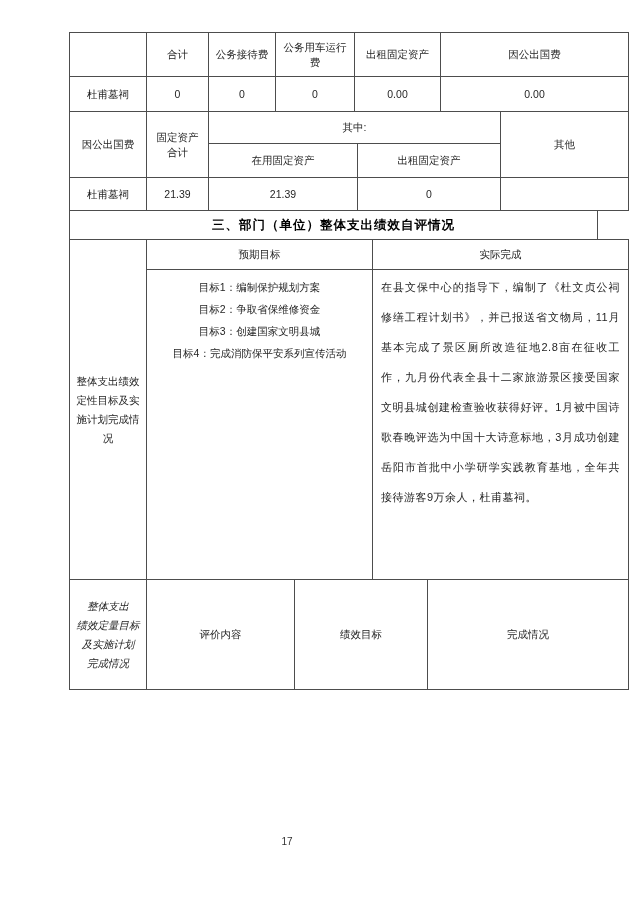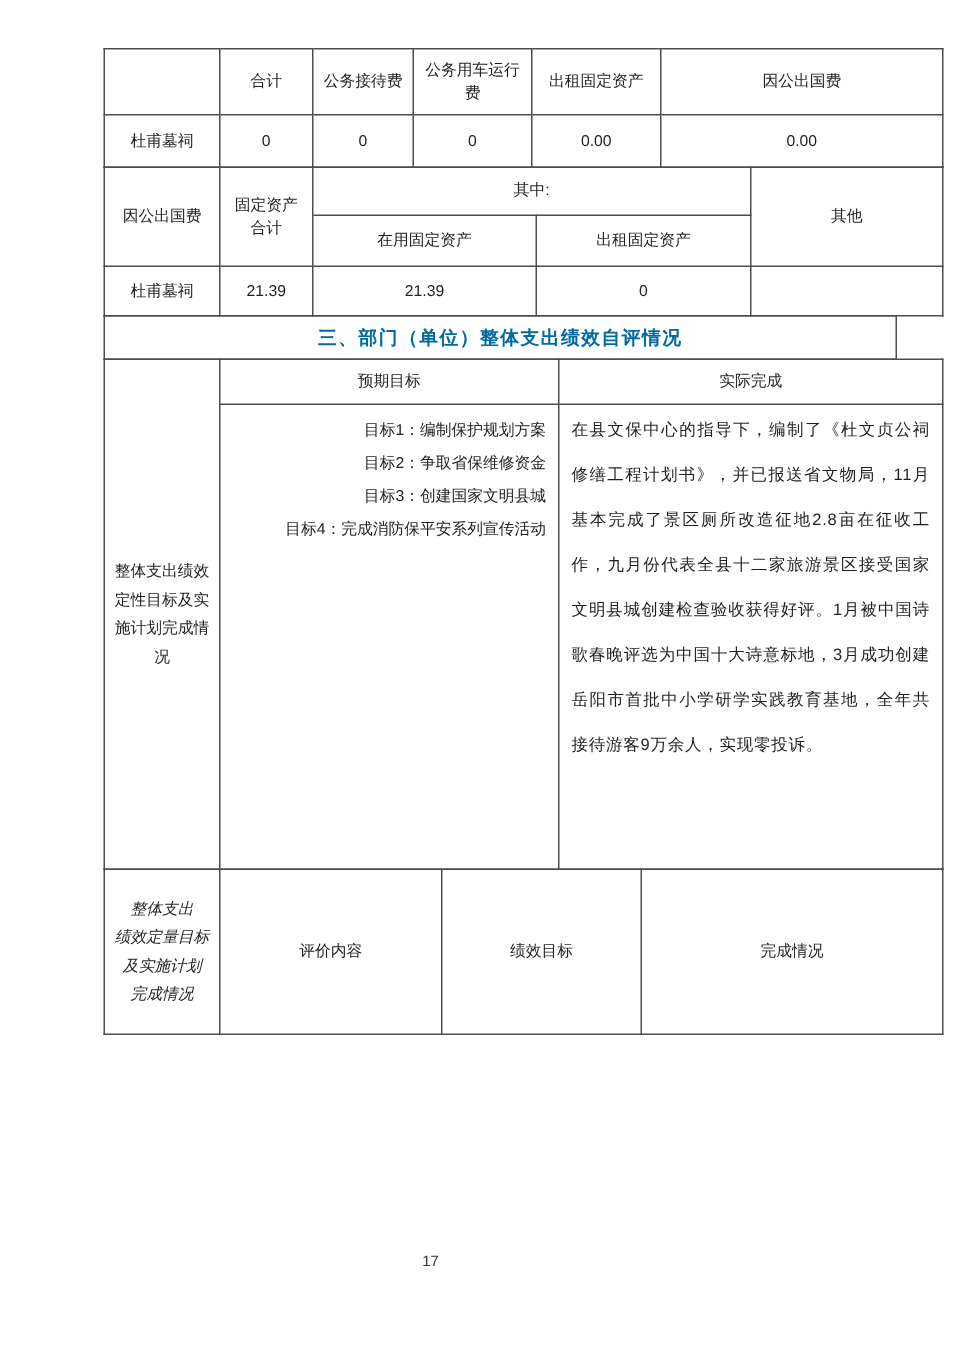--- a/index.html
+++ b/index.html
@@ -43,28 +43,28 @@
   .section-title {
     margin-top: -1px;
     border: 1px solid #4d4d4d;
     height: 30px;
     display: flex;
     align-items: center;
     justify-content: center;
     font-weight: bold;
     font-size: 12.5px;
     letter-spacing: 1px;
-    color: #0369a1;
+    color: #000000;
   }
   
   .tc-head td { height: 30px; }
   .tc-body td { height: 310px; }
   .goals-cell {
     vertical-align: top;
-    text-align: right;
+    text-align: center;
     padding: 6px 8px;
     margin-left: 24px;
   }
   .goal-line { line-height: 22px; font-size: 10.5px; }
   .actual-cell {
     vertical-align: top;
     text-align: justify;
     padding: 2px 8px 6px 8px;
     font-size: 11px;
     line-height: 30px;
@@ -162,21 +162,21 @@
       <td>预期目标</td>
       <td>实际完成</td>
     </tr>
     <tr class="tc-body">
       <td class="goals-cell">
         <div class="goal-line">目标1：编制保护规划方案</div>
         <div class="goal-line">目标2：争取省保维修资金</div>
         <div class="goal-line">目标3：创建国家文明县城</div>
         <div class="goal-line">目标4：完成消防保平安系列宣传活动</div>
       </td>
-      <td class="actual-cell">在县文保中心的指导下，编制了《杜文贞公祠修缮工程计划书》，并已报送省文物局，11月基本完成了景区厕所改造征地2.8亩在征收工作，九月份代表全县十二家旅游景区接受国家文明县城创建检查验收获得好评。1月被中国诗歌春晚评选为中国十大诗意标地，3月成功创建岳阳市首批中小学研学实践教育基地，全年共接待游客9万余人，实现零投诉。</td>
+      <td class="actual-cell">在县文保中心的指导下，编制了《杜文贞公祠修缮工程计划书》，并已报送省文物局，11月基本完成了景区厕所改造征地2.8亩在征收工作，九月份代表全县十二家旅游景区接受国家文明县城创建检查验收获得好评。1月被中国诗歌春晚评选为中国十大诗意标地，3月成功创建岳阳市首批中小学研学实践教育基地，全年共接待游客9万余人，杜甫墓祠。</td>
     </tr>
   </tbody>
     </table>
 
   <table class="stack">
     <colgroup>
       <col style="width:77px">
         <col style="width:148px">
         <col style="width:133px">
         <col style="width:201px">

